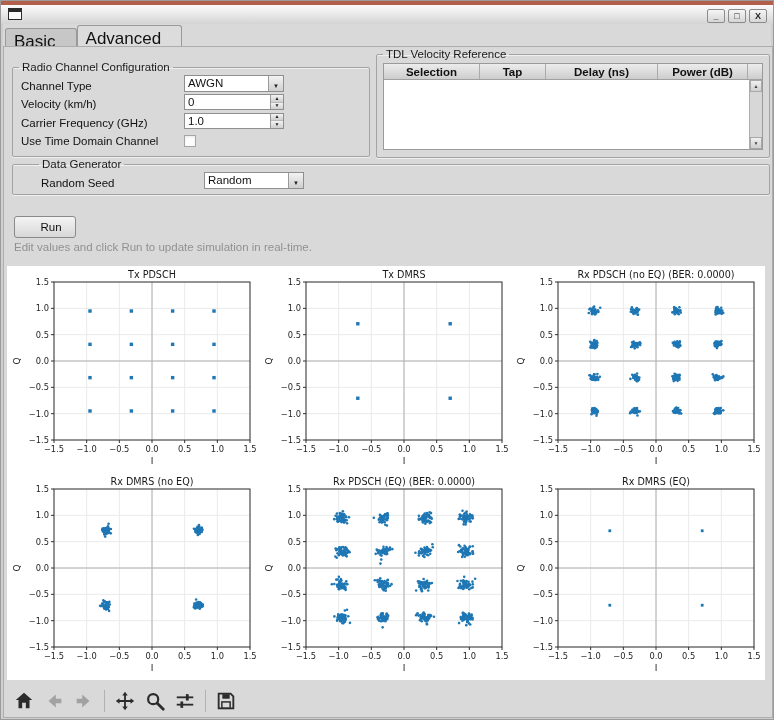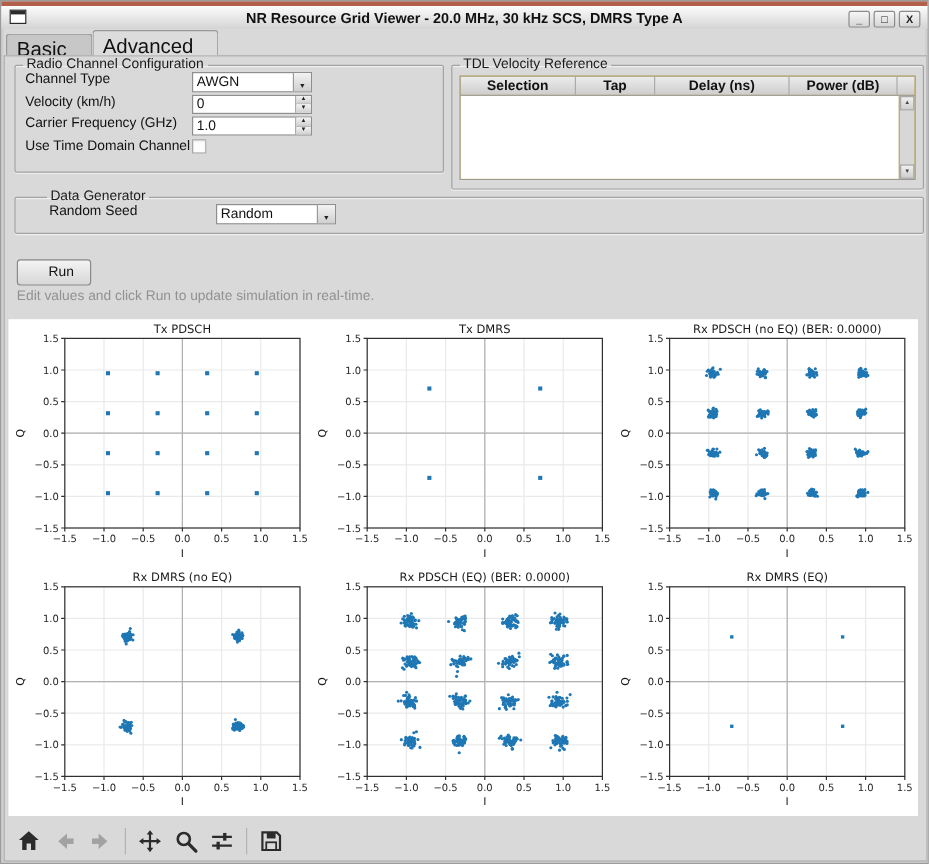--- a/index.html
+++ b/index.html
@@ -21,24 +21,24 @@
   #main-tabs{position:absolute;left:4px;top:24px;display:flex;align-items:flex-end;height:21px;}
   .main-tab{font-size:17px;color:#111;padding:3px 20px 3px 8px;border:1px solid #9a9a9a;border-bottom:none;
             border-radius:3px 3px 0 0;background:#c7c7c7;height:18px;margin-top:3px;}
   .main-tab.active{background:#dcdcdc;height:21px;margin-top:0;position:relative;z-index:2;}
   
   #content{position:absolute;left:2px;top:45px;width:770px;height:672px;background:#d9d9d9;
            border:1px solid #adadad;}
   fieldset{position:absolute;border:1px solid #a3a3a3;border-radius:2px;margin:0;padding:0;
            box-shadow:0 1px 0 #efefef, inset 0 1px 0 #efefef;}
   legend{font-size:11.5px;color:#1a1a1a;margin-left:6px;padding:0 3px;}
-  #group-radio{left:8px;top:1px;width:358px;height:96px;}
+  #group-radio{left:8px;top:14px;width:358px;height:96px;}
   #group-tdl{left:372px;top:1px;width:394px;height:110px;}
   #group-datagen{left:8px;top:111px;width:758px;height:37px;padding-left:20px;}
-  .frow{display:flex;align-items:flex-start;height:18.5px;padding-left:8px;}
+  .frow{display:flex;align-items:flex-end;height:18.5px;padding-left:8px;gap:24px;}
   .frow .flabel{width:139px;font-size:11.5px;color:#111;}
   
   .combo{width:100px;height:17px;border:1px solid #8f8f8f;background:#fff;display:flex;align-items:center;position:relative;}
   .combo .combo-value{flex:1;font-size:11.5px;color:#111;padding-left:3px;overflow:hidden;}
   .combo .combo-arrow{width:15px;height:100%;border-left:1px solid #9a9a9a;
         background:linear-gradient(#f3f3f3,#cfcfcf);display:flex;align-items:flex-end;justify-content:center;}
   .combo .combo-arrow span{font-size:6px;color:#222;line-height:1.4;}
   
   .spin{width:100px;height:16px;border:1px solid #8f8f8f;background:#fff;display:flex;position:relative;}
   .spin .spin-value{flex:1;font-size:11.5px;color:#111;padding-left:3px;display:flex;align-items:center;}
@@ -74,21 +74,20 @@
   .tool-btn{width:24px;height:24px;display:flex;align-items:center;justify-content:center;}
   .tsep{width:1px;height:22px;background:#b2b2b2;margin:0 2px;}
 </style>
 </head>
 <body>
 
 <div id="window">
   <div id="titlebar-strip"></div>
   <div id="titlebar">
     <div id="win-icon"></div>
-    <div id="title-text">NR Resource Grid Viewer - 20.0 MHz, 30 kHz SCS, DMRS Type A</div>
     <div id="win-controls">
       <div class="win-btn">_</div>
       <div class="win-btn">□</div>
       <div class="win-btn">X</div>
     </div>
   </div>
 
   <div id="main-tabs">
       <div class="main-tab">Basic</div>
       <div class="main-tab active">Advanced</div>

